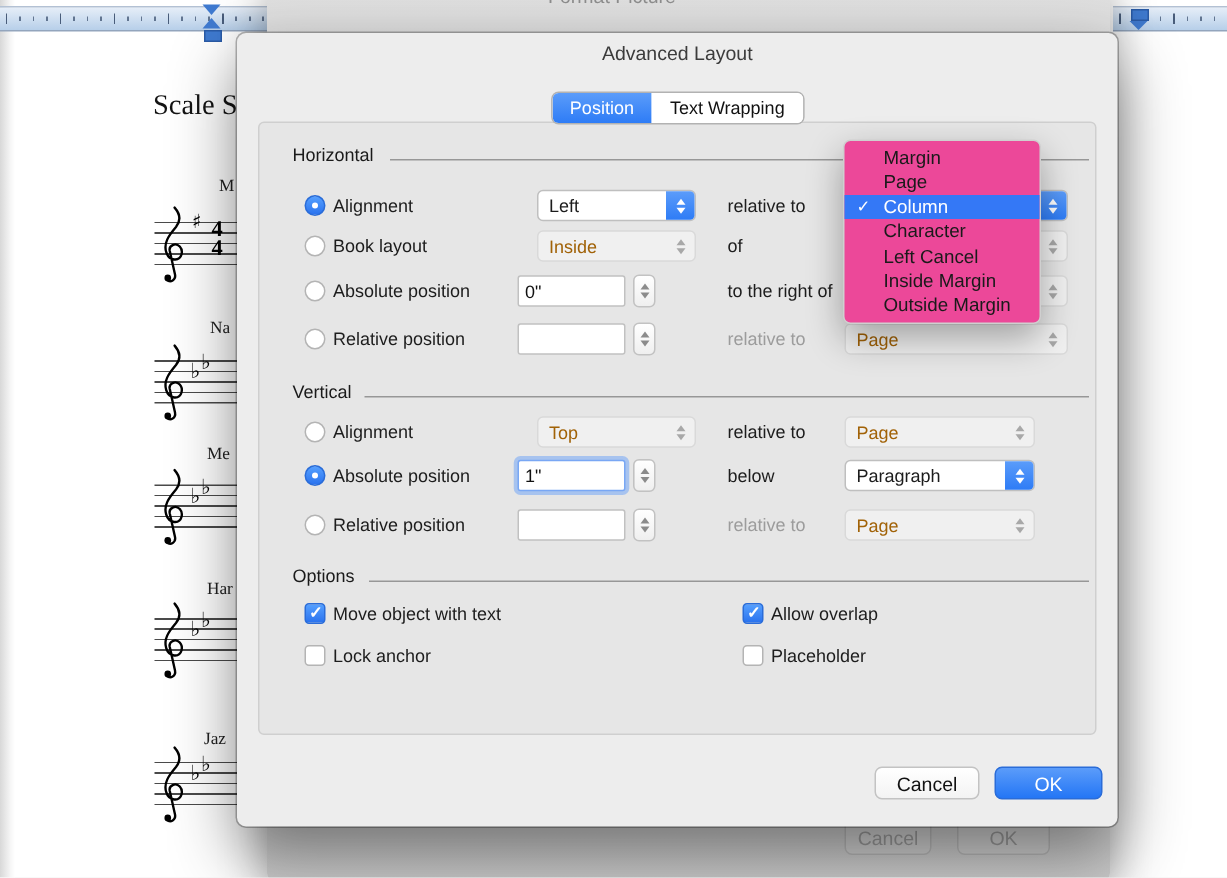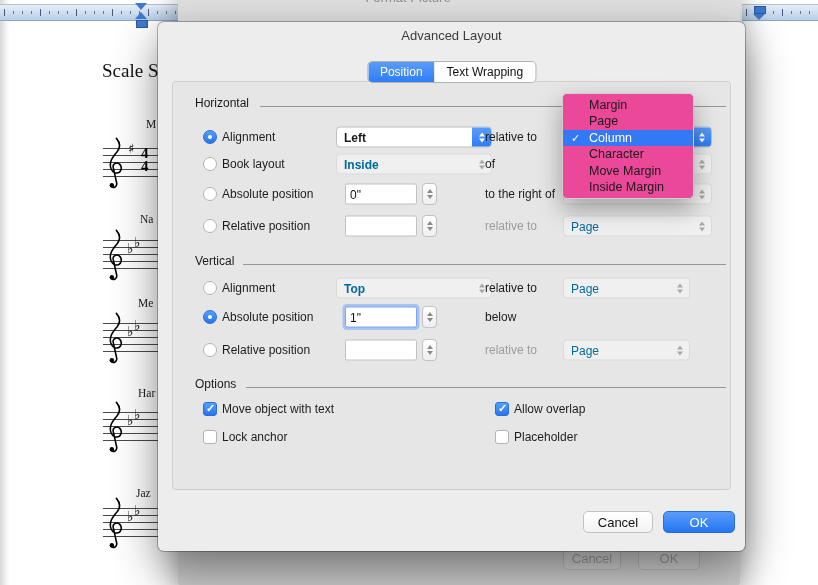--- a/index.html
+++ b/index.html
@@ -71,24 +71,24 @@
     border-radius:50%;background:#fff;}
   
   .select{height:21px;border:1px solid #bfbfbf;border-radius:4px;background:#fff;
     box-sizing:border-box;font-size:12px;color:#1c1c1c;}
   .select .stext{position:absolute;left:7px;top:50%;transform:translateY(-50%);white-space:nowrap;}
   .cap{position:absolute;right:0;top:0;bottom:0;width:19px;border-radius:0 3px 3px 0;
     display:flex;flex-direction:column;align-items:center;justify-content:center;}
   .cap.blue{background:linear-gradient(#5b9cfa,#2e7cf6);}
   .cu{width:0;height:0;border:3px solid transparent;border-bottom:4px solid #fff;margin-bottom:2px;}
   .cd{width:0;height:0;border:3px solid transparent;border-top:4px solid #fff;}
-  .select.dis{background:#f0f0f0;border-color:#d9d9d9;color:#0369a1;}
+  .select.dis{background:#f0f0f0;border-color:#d9d9d9;color:#a16207;}
   .select.dis .cu{border-bottom-color:#a8a8a8;}
   .select.dis .cd{border-top-color:#a8a8a8;}
-  .ctl2{left:178px;width:156px;font-weight:bold;}
+  .ctl2{left:200px;width:106px;}
   .ctl4h{left:405px;width:149px;}
   .ctl4v{left:405px;width:127px;}
   
   .field{left:187px;width:72px;height:21px;border:1px solid #c1c1c1;border-radius:2px;
     background:#fff;box-sizing:border-box;font-size:12px;padding:0 4px;
     font-family:"Liberation Sans",sans-serif;color:#111;}
   .field.focusring{border:1px solid #79a7f4;
     box-shadow:0 0 0 2.5px rgba(115,165,245,.55);}
   .stepper{left:264px;width:15px;height:22px;border:1px solid #c2c2c2;border-radius:4px;
     background:linear-gradient(#fff,#efefef);box-sizing:border-box;
@@ -308,20 +308,27 @@
 
   <div class="row" style="top:284px;">
     <div class="radio on"></div>
     <div class="rowlabel" style="left:64px;">Absolute position</div>
     <input class="field focusring" value="1&quot;" style="">
     <span class="stepper">
         <i class="cu"></i>
         <i class="cd"></i>
       </span>
     <div class="rellabel">below</div>
+    <div class="select ctl4v">
+      <span class="stext">Paragraph</span>
+      <span class="cap blue">
+          <i class="cu"></i>
+          <i class="cd"></i>
+        </span>
+    </div>
   </div>
 
   <div class="row" style="top:317px;">
     <div class="radio"></div>
     <div class="rowlabel" style="left:64px;">Relative position</div>
     <input class="field" value="" style="">
     <span class="stepper">
         <i class="cu"></i>
         <i class="cd"></i>
       </span>
@@ -359,16 +366,18 @@
   <div class="mitem">
     <span>Margin</span></div>
   <div class="mitem">
     <span>Page</span></div>
   <div class="mitem sel">
     <span class="mcheck">✓</span>
     <span>Column</span></div>
   <div class="mitem">
     <span>Character</span></div>
   <div class="mitem">
-    <span>Move Margin</span></div>
+    <span>Left Cancel</span></div>
   <div class="mitem">
     <span>Inside Margin</span></div>
+  <div class="mitem">
+    <span>Outside Margin</span></div>
 </div>
 
 </body></html>

